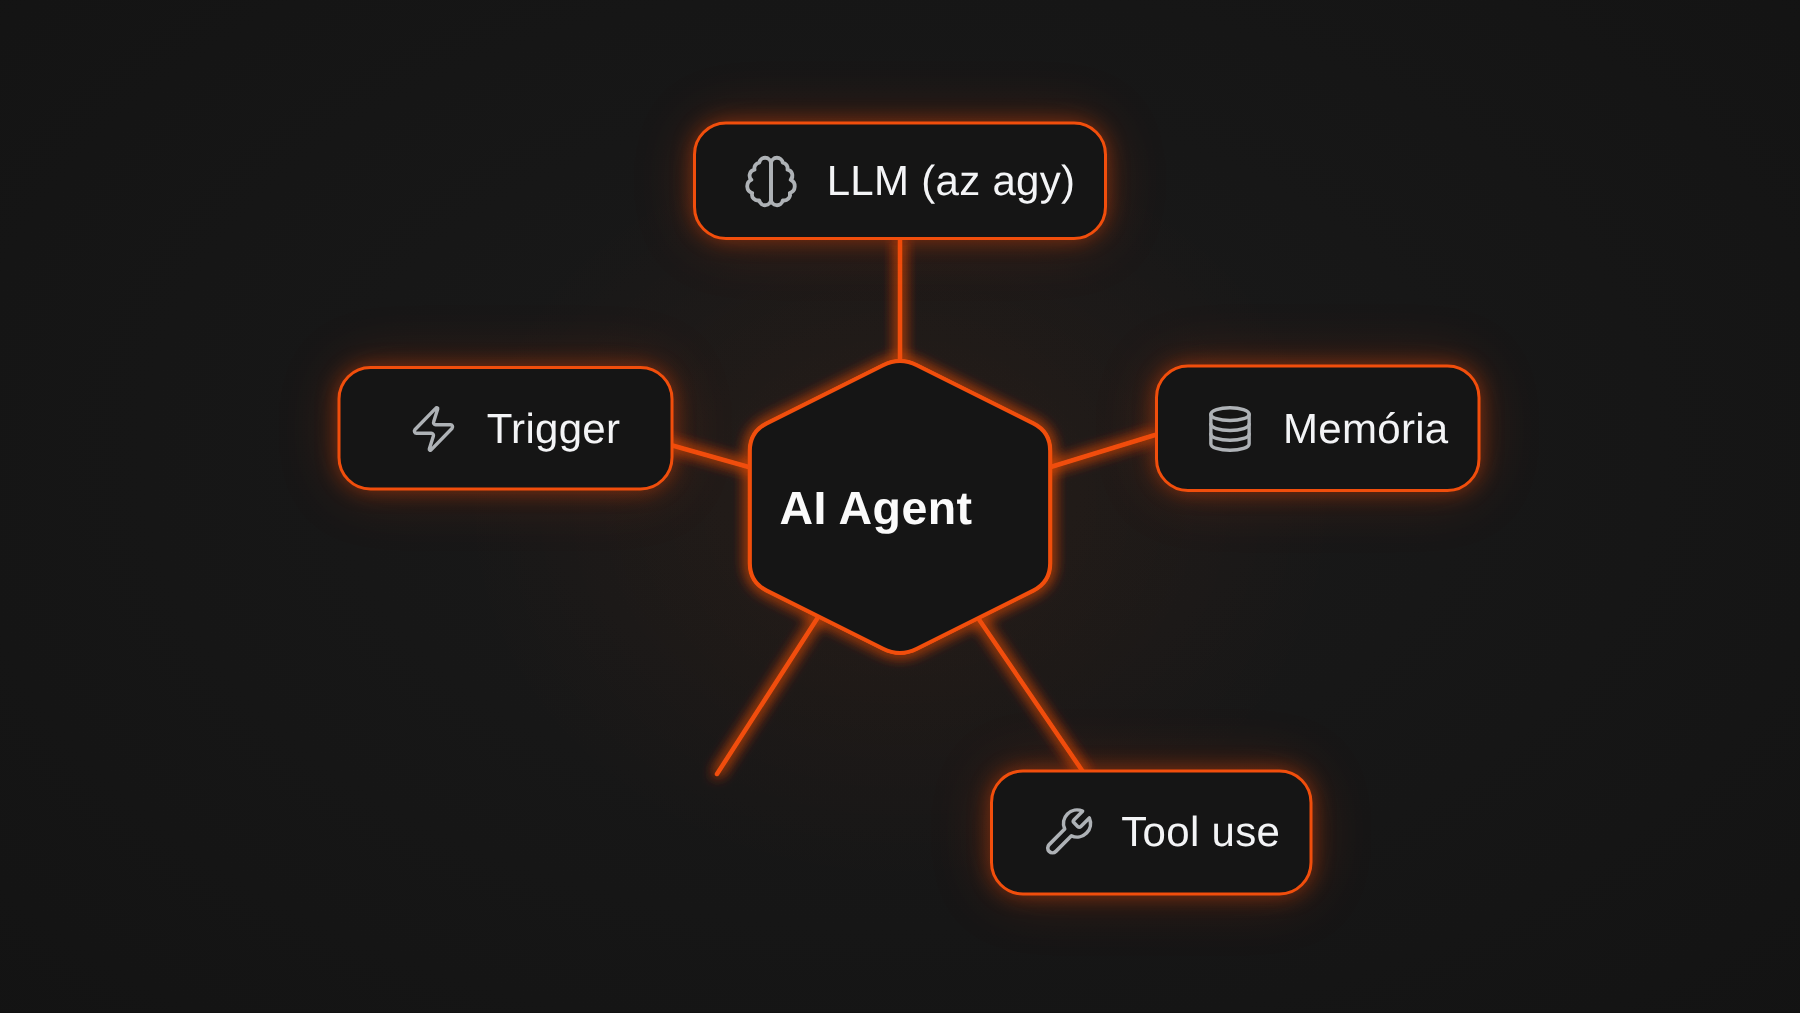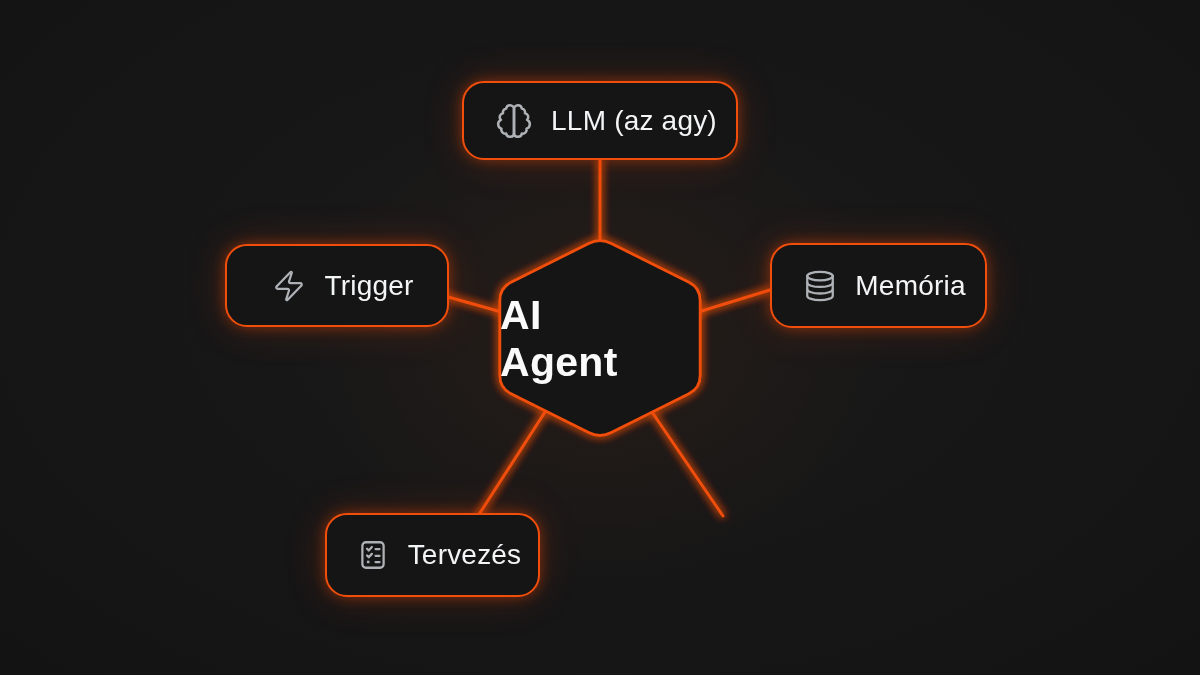--- a/index.html
+++ b/index.html
@@ -35,21 +35,21 @@
   }
   .node .icon{color:var(--icon);flex:0 0 auto;display:block;}
   .node-llm     {left:462px;top:81px;  width:276px;height:79px;}
   .node-trigger {left:225px;top:244px; width:224px;height:83px;}
   .node-memoria {left:770px;top:243px; width:217px;height:85px;}
   .node-tervezes{left:325px;top:513px; width:215px;height:84px;}
   .node-tooluse {left:660px;top:513px; width:215px;height:84px;}
   .center-label{
     position:absolute;left:500px;top:313px;width:168px;height:52px;
     display:flex;align-items:center;justify-content:center;
-    color:var(--center-text);font-size:41px;font-weight:700;letter-spacing:0.3px;
+    color:var(--center-text);font-size:31px;font-weight:700;letter-spacing:0.3px;
   }
 </style>
 </head>
 <body>
 
 <div class="stage">
 
   <svg class="wires" viewBox="0 0 1200 675" aria-hidden="true">
     <defs>
       <filter id="glow" x="-80%" y="-80%" width="260%" height="260%">
@@ -92,27 +92,21 @@
   <div class="node node-memoria">
     <svg class="icon" width="34" height="34" viewBox="0 0 24 24" fill="none" stroke="currentColor" stroke-width="1.6" stroke-linecap="round" stroke-linejoin="round">
       <ellipse cx="12" cy="5" rx="9" ry="3"></ellipse>
       <path d="M3 5v14a9 3 0 0 0 18 0V5"></path>
       <path d="M3 9.7a9 3 0 0 0 18 0"></path>
       <path d="M3 14.3a9 3 0 0 0 18 0"></path>
     </svg>
     <span>Memória</span>
   </div>
 
-  <div class="node node-tervezes">
-    <svg class="icon" width="34" height="34" viewBox="0 0 24 24" fill="none" stroke="currentColor" stroke-width="1.6" stroke-linecap="round" stroke-linejoin="round">
-      <rect x="4.5" y="3" width="15" height="18" rx="2.5"></rect>
-      <path d="M7.8 7.6l1.2 1.2 2.2-2.4"></path>
-      <path d="M13.8 7.8h2.8"></path>
-      <path d="M7.8 12.4l1.2 1.2 2.2-2.4"></path>
-      <path d="M13.8 12.6h2.8"></path>
-      <rect x="7.7" y="16" width="1.8" height="1.8" fill="currentColor" stroke="none"></rect>
-      <path d="M13.8 17h2.8"></path>
+
+  <div class="node node-tooluse">
+    <svg class="icon" width="36" height="36" viewBox="0 0 24 24" fill="none" stroke="currentColor" stroke-width="1.6" stroke-linecap="round" stroke-linejoin="round">
+      <path d="M14.7 6.3a1 1 0 0 0 0 1.4l1.6 1.6a1 1 0 0 0 1.4 0l3.77-3.77a6 6 0 0 1-7.94 7.94l-6.91 6.91a2.12 2.12 0 0 1-3-3l6.91-6.91a6 6 0 0 1 7.94-7.94l-3.76 3.76z"></path>
     </svg>
-    <span>Tervezés</span>
+    <span>Tool use</span>
   </div>
-
 
 </div>
 
 </body></html>

